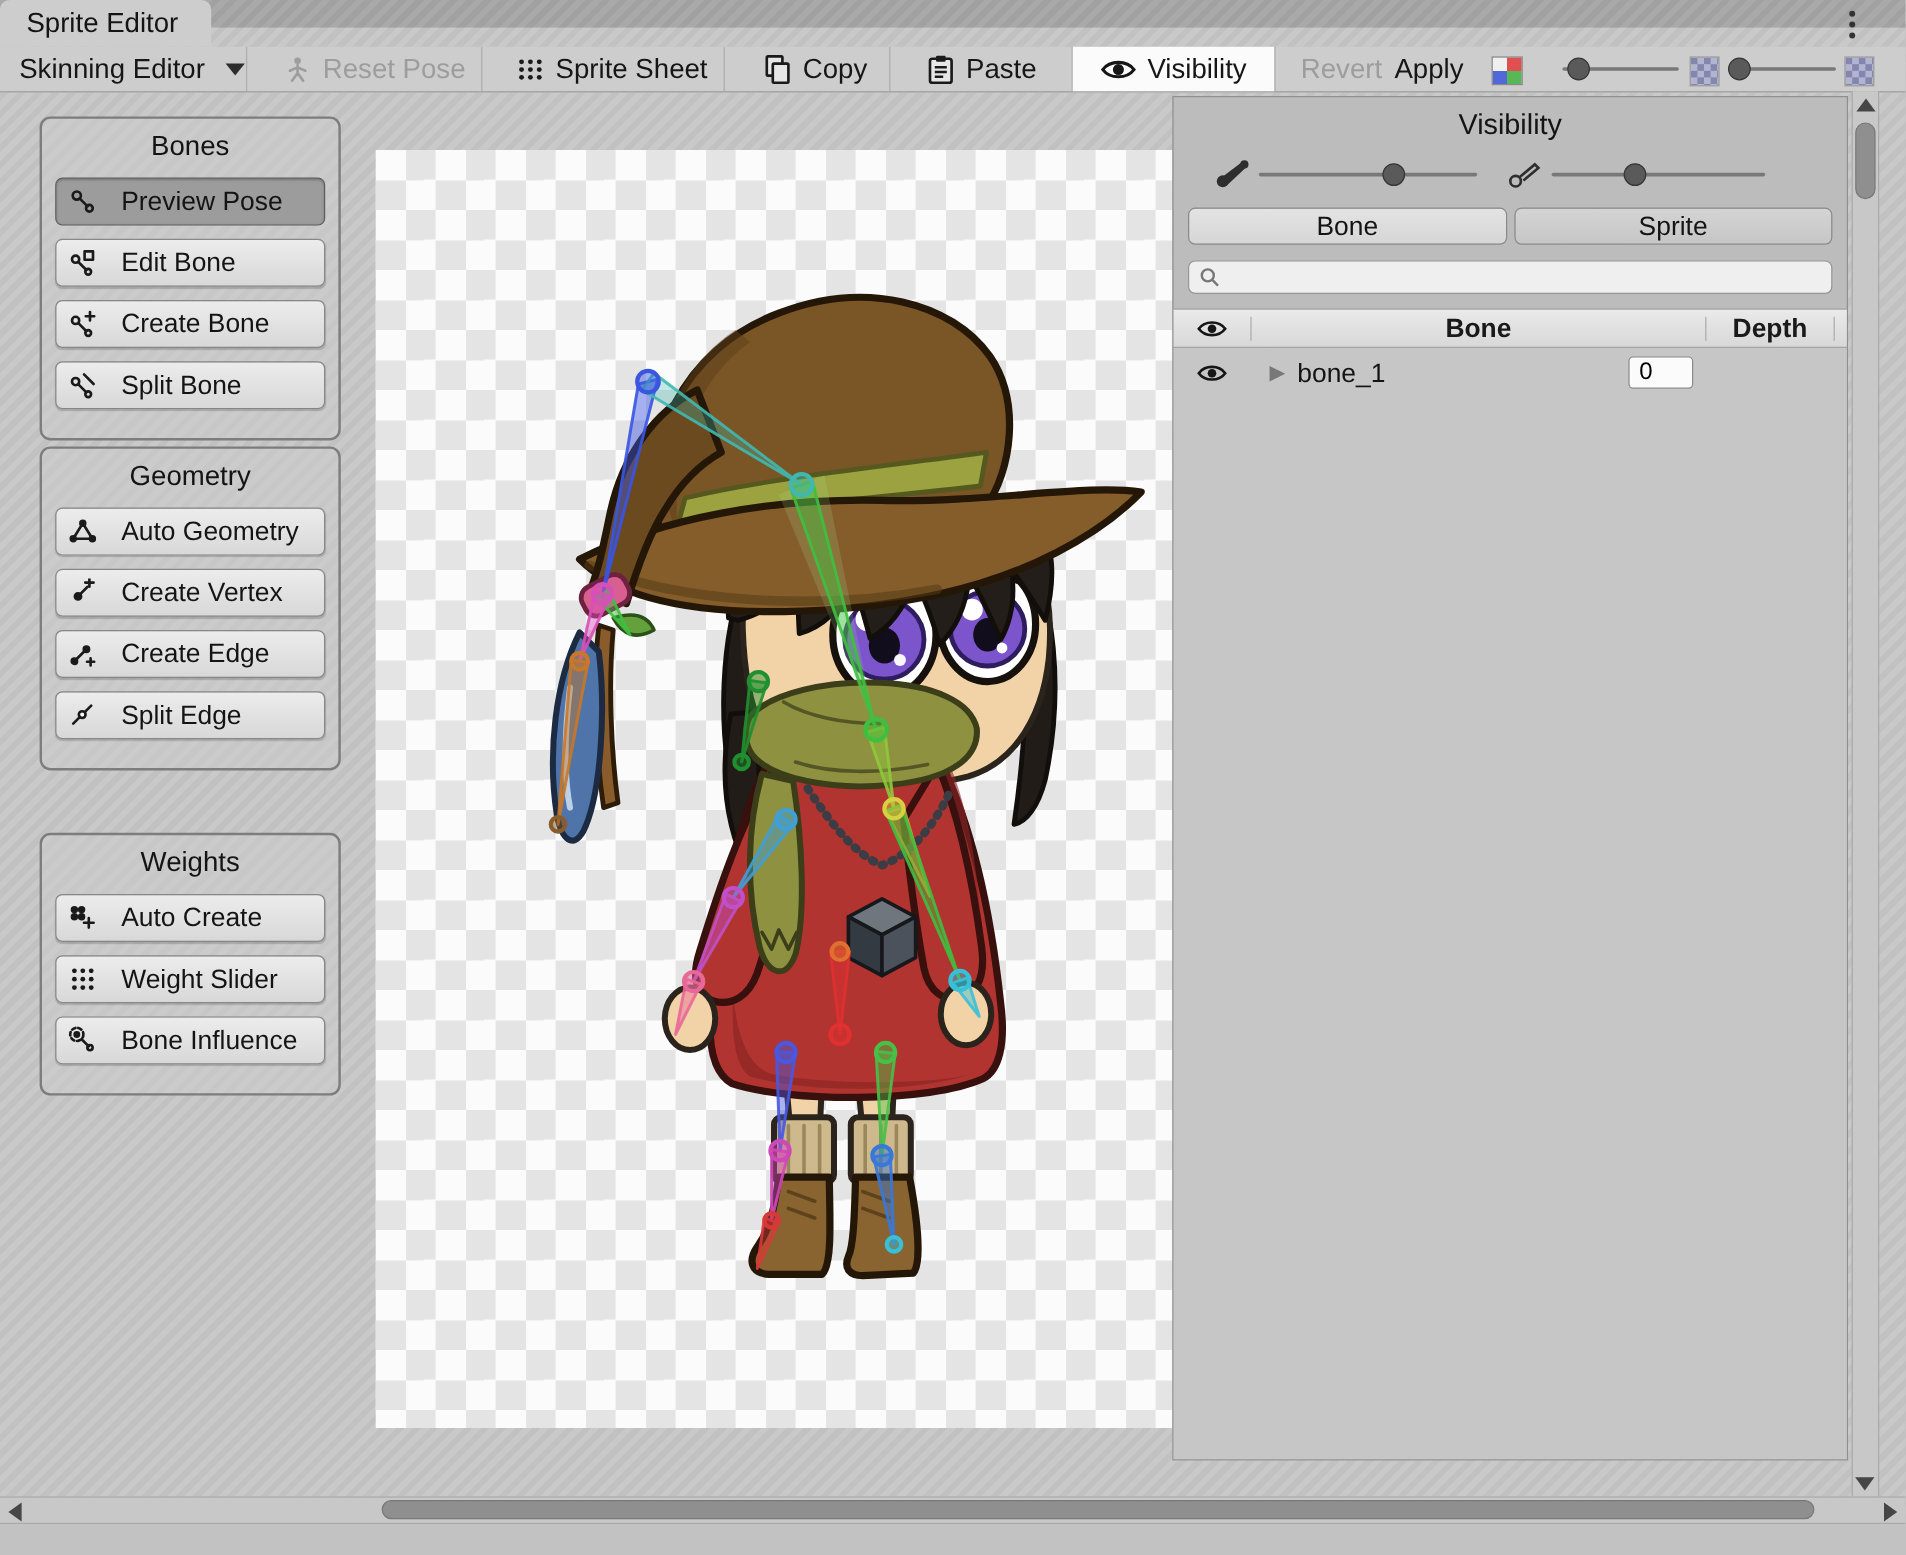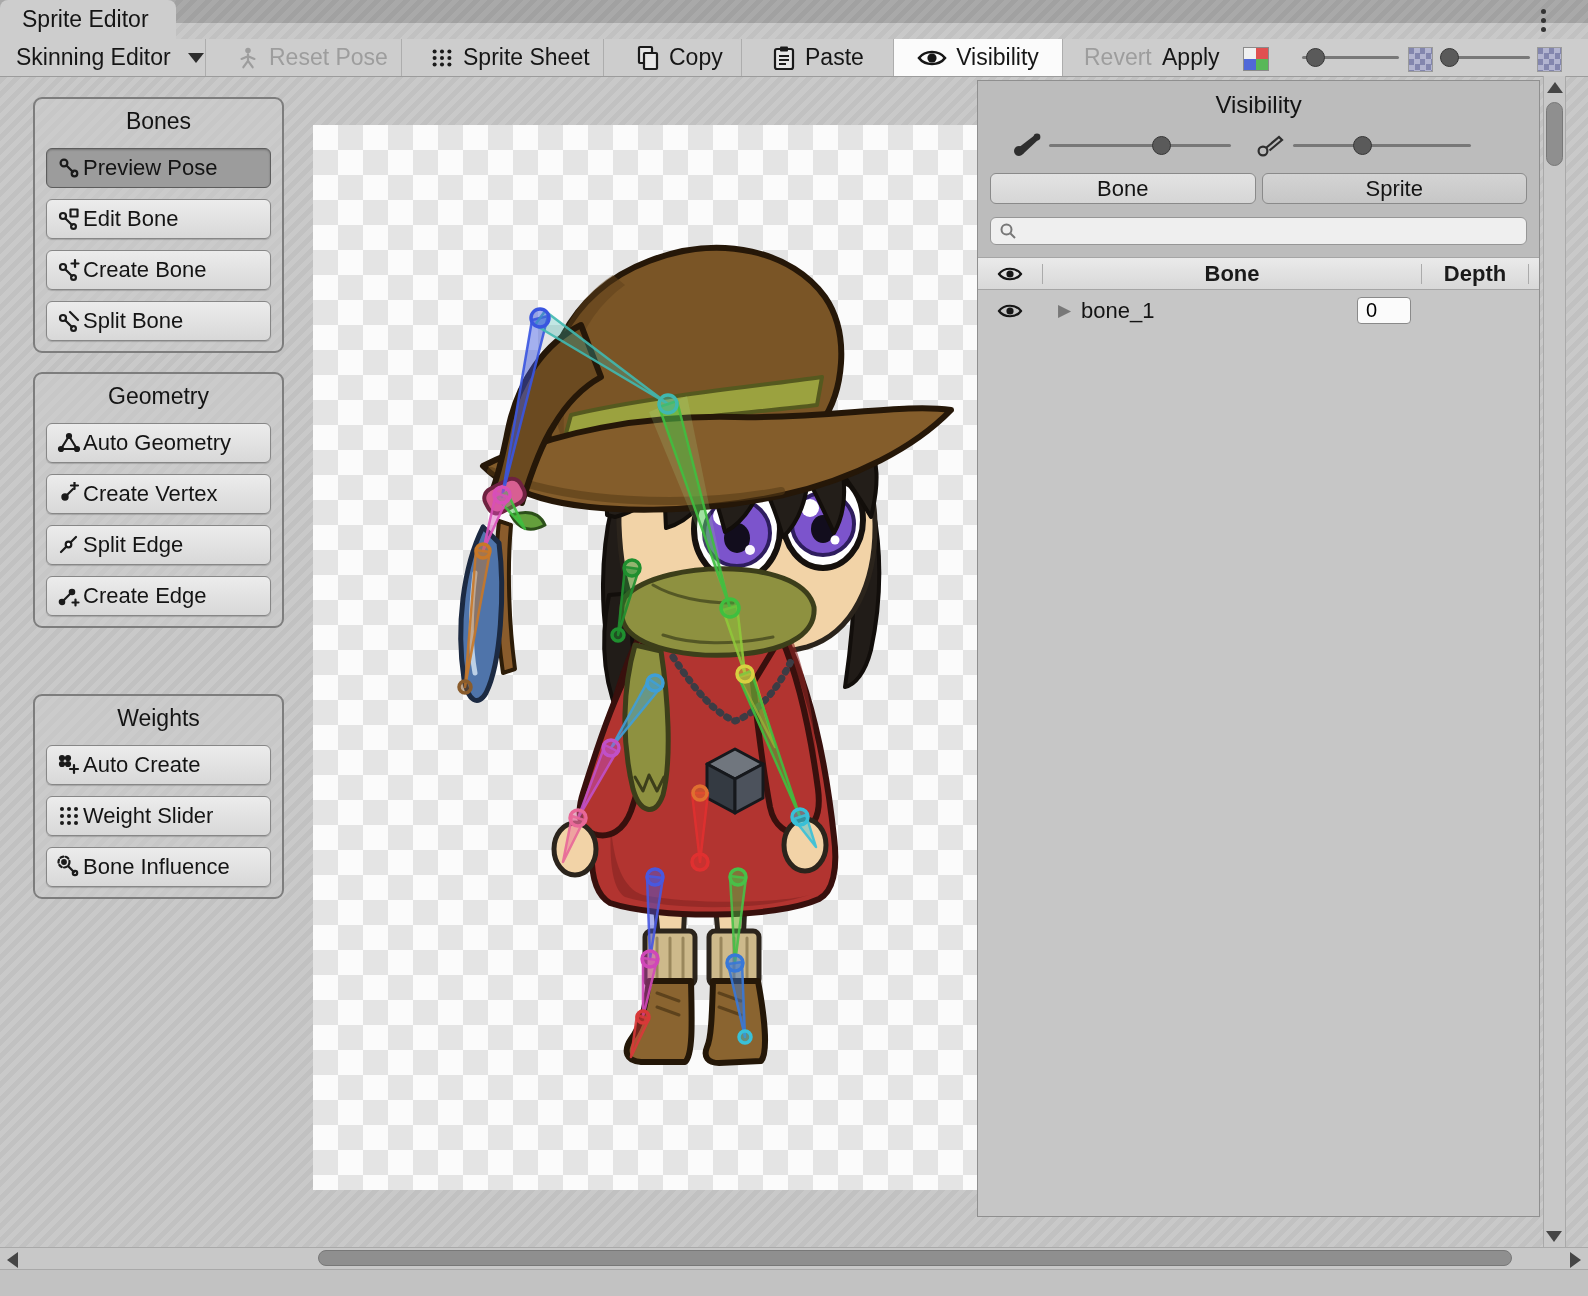--- a/index.html
+++ b/index.html
@@ -27,23 +27,23 @@
     border-top:10px solid #2d2d2d;margin-left:8px;}
   .swatch{position:absolute;top:8px;width:24px;height:22px;border:1px solid #8a8a8a;
     background:conic-gradient(#e05050 0 25%,#58b858 0 50%,#5068d8 0 75%,#f0f0f0 0);}
   .slider{position:absolute;top:17px;height:3px;background:#787878;border-radius:2px;}
   .sthumb{position:absolute;top:-8px;width:19px;height:19px;border-radius:50%;
     background:#5a5a5a;border:1px solid #363636;box-sizing:border-box;}
   .chip{position:absolute;top:8px;width:23px;height:23px;border:1px solid #9a9a9a;
     background:repeating-conic-gradient(#b2b4d0 0 25%,#8386ae 0 50%);background-size:11px 11px;}
   
   .panel{position:absolute;left:33px;width:251px;border:2px solid #7d7d7d;border-radius:9px;
-    background:rgba(204,204,204,.55);box-sizing:border-box;padding-bottom:10px;}
+    background:rgba(204,204,204,.55);box-sizing:border-box;padding-bottom:24px;}
   .panel-title{text-align:center;font-size:23px;color:#141414;padding:9px 0 2px;}
-  .tool{display:flex;align-items:center;gap:2px;height:38px;margin:11px 11px 0;
+  .tool{display:flex;align-items:center;gap:20px;height:38px;margin:11px 11px 0;
     background:linear-gradient(#ececec,#d8d8d8);border:1px solid #878787;border-radius:6px;
     font-size:22px;color:#141414;padding:0 10px;box-shadow:0 1px 1px rgba(0,0,0,.18);}
   .tool.selected{background:#9c9c9c;border-color:#5d5d5d;box-shadow:inset 0 1px 2px rgba(0,0,0,.25);}
   .ticon{width:24px;height:24px;flex:0 0 24px;display:flex;align-items:center;justify-content:center;}
   
   .canvas{position:absolute;left:313px;top:125px;width:664px;height:1065px;
     background-image:conic-gradient(#e4e4e4 90deg,#fbfbfb 90deg 180deg,#e4e4e4 180deg 270deg,#fbfbfb 270deg);
     background-size:50px 50px;}
   .canvas svg{position:absolute;left:0;top:0;}
   
@@ -279,39 +279,39 @@
               <path d="M14 3.5 h7 M17.5 0 v7"></path>
             </g>
           </svg>
       </span>
       <span>Create Vertex</span>
     </div>
     <div class="tool">
       <span class="ticon">
         <svg width="24" height="24" viewBox="0 0 24 24">
             <g class="ic">
-              <path d="M4 19 L19 4"></path>
-              <circle cx="11.5" cy="11.5" r="2.8" fill="#fff"></circle>
-            </g>
-          </svg>
-      </span>
-      <span>Split Edge</span>
-    </div>
-    <div class="tool">
-      <span class="ticon">
-        <svg width="24" height="24" viewBox="0 0 24 24">
-            <g class="ic">
               <path d="M5 18 L15 8"></path>
               <circle cx="5" cy="18" r="2.2" fill="#1a1a1a"></circle>
               <circle cx="15" cy="8" r="2.2" fill="#1a1a1a"></circle>
               <path d="M15.5 18.5 h6 M18.5 15.5 v6"></path>
             </g>
           </svg>
       </span>
       <span>Create Edge</span>
+    </div>
+    <div class="tool">
+      <span class="ticon">
+        <svg width="24" height="24" viewBox="0 0 24 24">
+            <g class="ic">
+              <path d="M4 19 L19 4"></path>
+              <circle cx="11.5" cy="11.5" r="2.8" fill="#fff"></circle>
+            </g>
+          </svg>
+      </span>
+      <span>Split Edge</span>
     </div>
   </div>
 
   <div class="panel" style="top:694px">
     <div class="panel-title">Weights</div>
     <div class="tool">
       <span class="ticon">
         <svg width="24" height="24" viewBox="0 0 24 24">
             <g class="ic">
               <circle cx="5" cy="5" r="2" fill="#1a1a1a"></circle>

